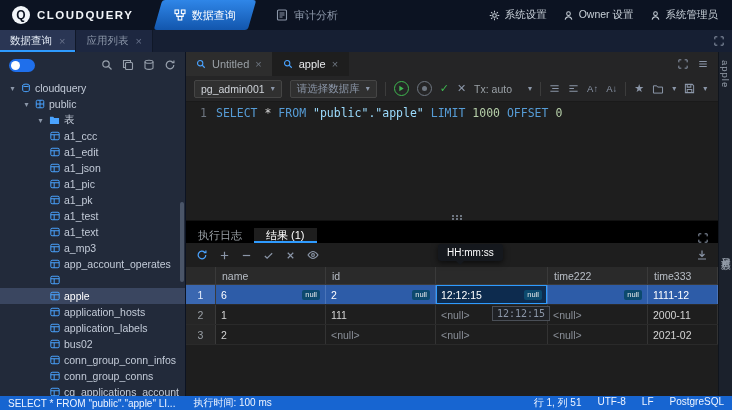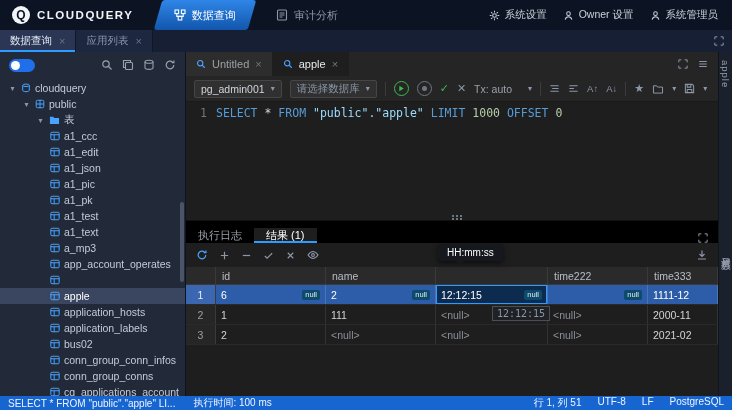--- a/index.html
+++ b/index.html
@@ -562,22 +562,22 @@
           </span>
           <span class="tb-icon rt-dl">
             <svg width="12" height="12" viewBox="0 0 12 12" fill="none" stroke="currentColor" stroke-width="1.2">
               <path d="M6 1.5v6M3.5 5L6 7.5 8.5 5M2 10h8"></path>
               </svg>
           </span>
         </div>
 
         <div class="thead">
           <div class="hc col-num"></div>
+          <div class="hc col-1">name</div>
           <div class="hc col-0">id</div>
-          <div class="hc col-1">name</div>
           <div class="hc col-2"></div>
           <div class="hc col-3">time222</div>
           <div class="hc col-4">time333</div>
         </div>
         <div id="rows">
             <div class="trow sel">
               <div class="tnum">1</div>
               <div class="tcell col-0">
                 <span class="val">6</span>
                 <span class="chip">null</span>

